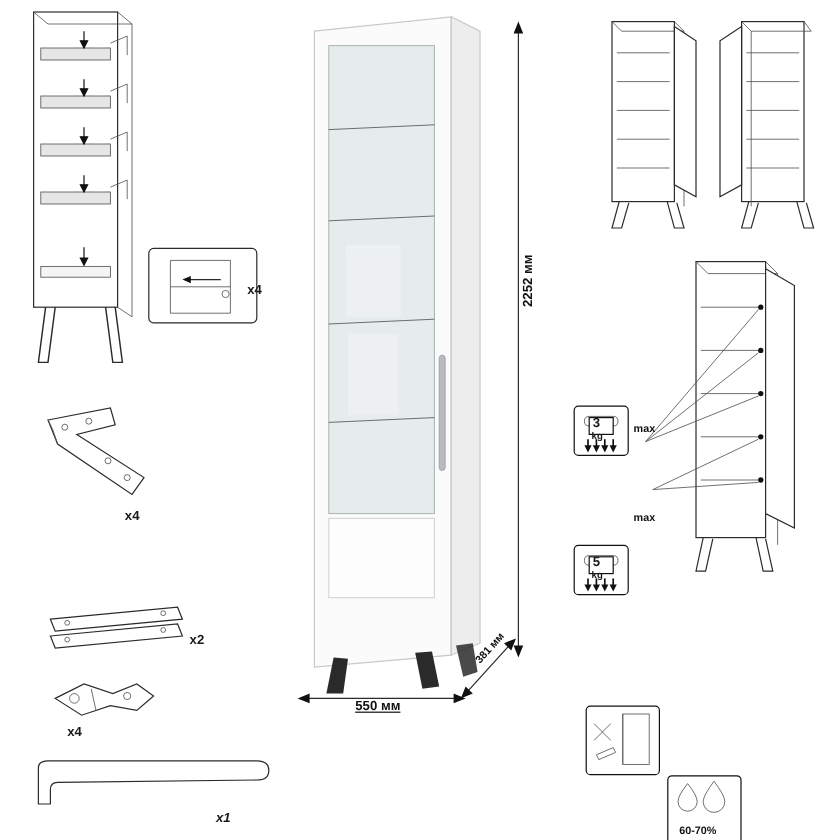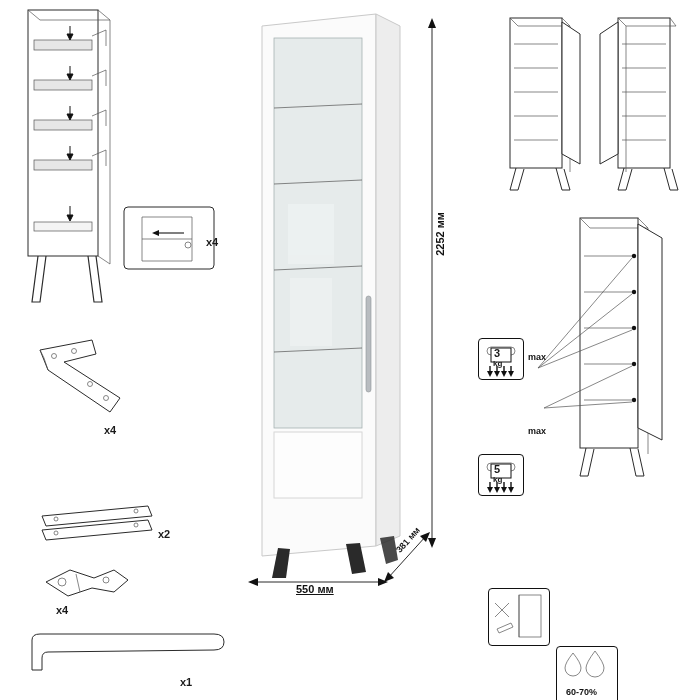--- a/index.html
+++ b/index.html
@@ -108,21 +108,21 @@
   <path class="thin" d="M40 18 L44 36"></path>
 </svg>
 </div>
 <div class="abs qty" style="left:56px;top:604px;">x4</div>
 
 <div class="abs" style="left:26px;top:630px;">
 <svg width="210" height="56" viewBox="0 0 210 56">
   <path class="fillw" d="M6 10 q0 -6 8 -6 L188 4 q10 0 10 8 q0 8 -10 8 L22 22 q-6 0 -6 6 L16 40 L6 40 Z"></path>
 </svg>
 </div>
-<div class="abs qty" style="left:180px;top:676px;">x1</div>
+<div class="abs qty" style="left:180px;top:676px;font-style:italic;">x1</div>
 
 <div class="abs" style="left:248px;top:8px;">
 <svg width="180" height="570" viewBox="0 0 180 570">
 
   <polygon points="14,18 128,6 128,538 14,548" fill="#fbfbfb" stroke="#c9c9c9" stroke-width="1"></polygon>
   <polygon points="128,6 152,18 152,528 128,538" fill="#ededed" stroke="#c9c9c9" stroke-width="1"></polygon>
 
   <rect x="26" y="30" width="88" height="390" class="glass"></rect>
   <g class="thin" stroke="#9bb0b0">
     <line x1="26" y1="100" x2="114" y2="96"></line>

